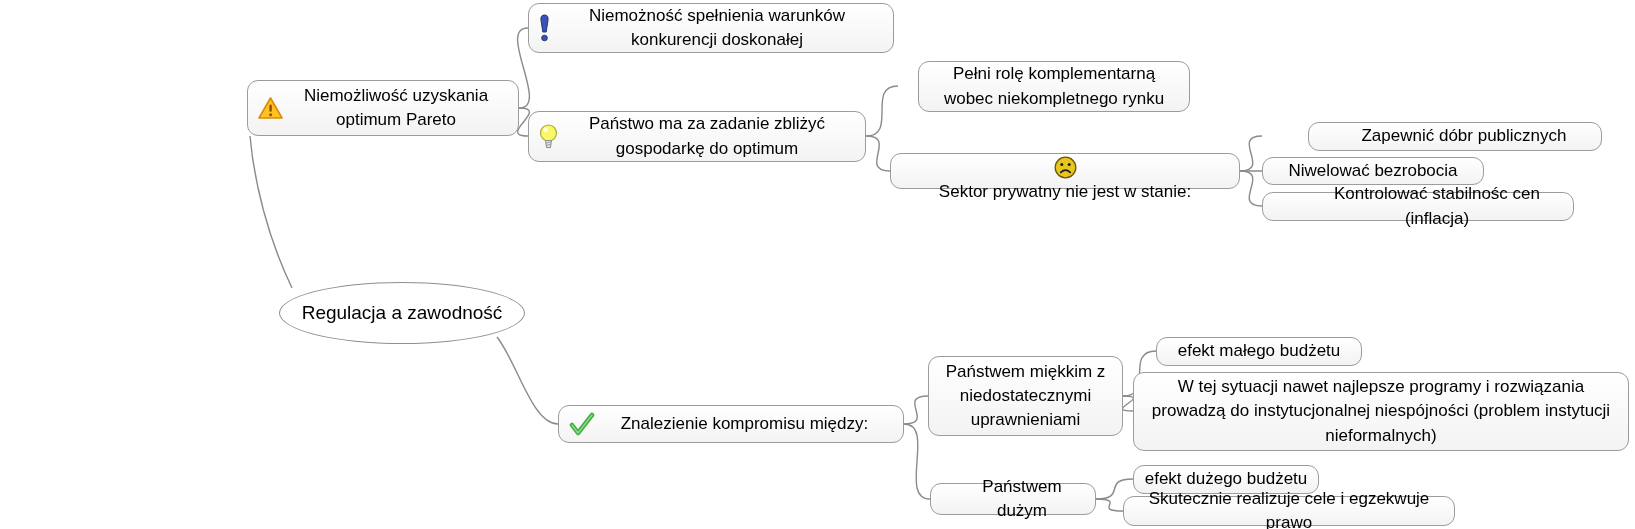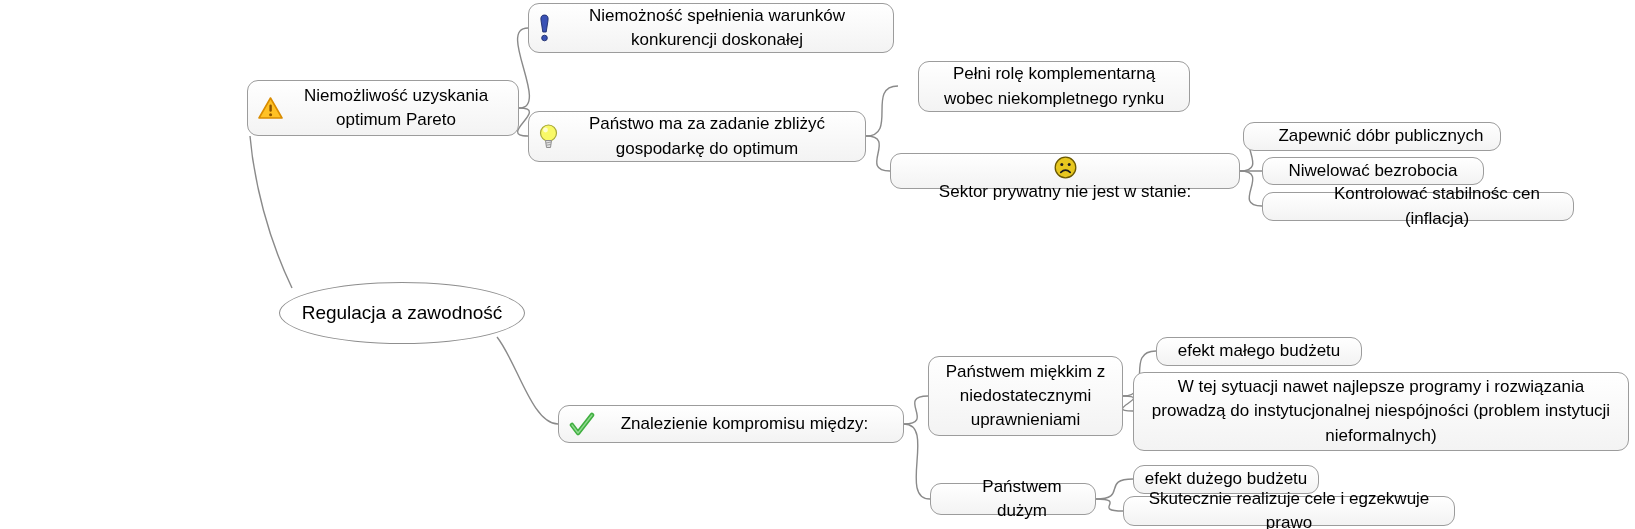--- a/index.html
+++ b/index.html
@@ -36,21 +36,21 @@
     background:#ffffff;
     font-size:19px;
   }
   
   #n-root       {left:279px; top:282px; width:246px; height:62px;}
   #n-pareto     {left:247px; top:80px;  width:272px; height:56px;}
   #n-niemoznosc {left:528px; top:3px;   width:366px; height:50px;}
   #n-panstwo    {left:528px; top:111px; width:338px; height:51px;}
   #n-pelni      {left:898px; top:61px;  width:272px; height:51px;margin-left:20px;}
   #n-sektor     {left:890px; top:153px; width:350px; height:36px;flex-direction:column;}
-  #n-zapewnic   {left:1243px;top:122px; width:258px; height:29px;padding-left:28px;}
+  #n-zapewnic   {left:1308px;top:122px; width:294px; height:29px;padding-left:28px;}
   #n-niwelowac  {left:1262px;top:157px; width:222px; height:28px;}
   #n-kontrolowac{left:1262px;top:192px; width:312px; height:29px;padding-left:48px;}
   #n-znalezienie{left:558px; top:405px; width:346px; height:38px;}
   #n-miekkim    {left:928px; top:356px; width:195px; height:80px;}
   #n-malego     {left:1156px;top:337px; width:206px; height:29px;}
   #n-wtej       {left:1133px;top:372px; width:496px; height:79px;}
   #n-duzym      {left:930px; top:483px; width:166px; height:32px;padding-left:28px;}
   #n-duzego     {left:1133px;top:465px; width:186px; height:29px;}
   #n-skutecznie {left:1123px;top:496px; width:332px; height:30px;}
 </style>

